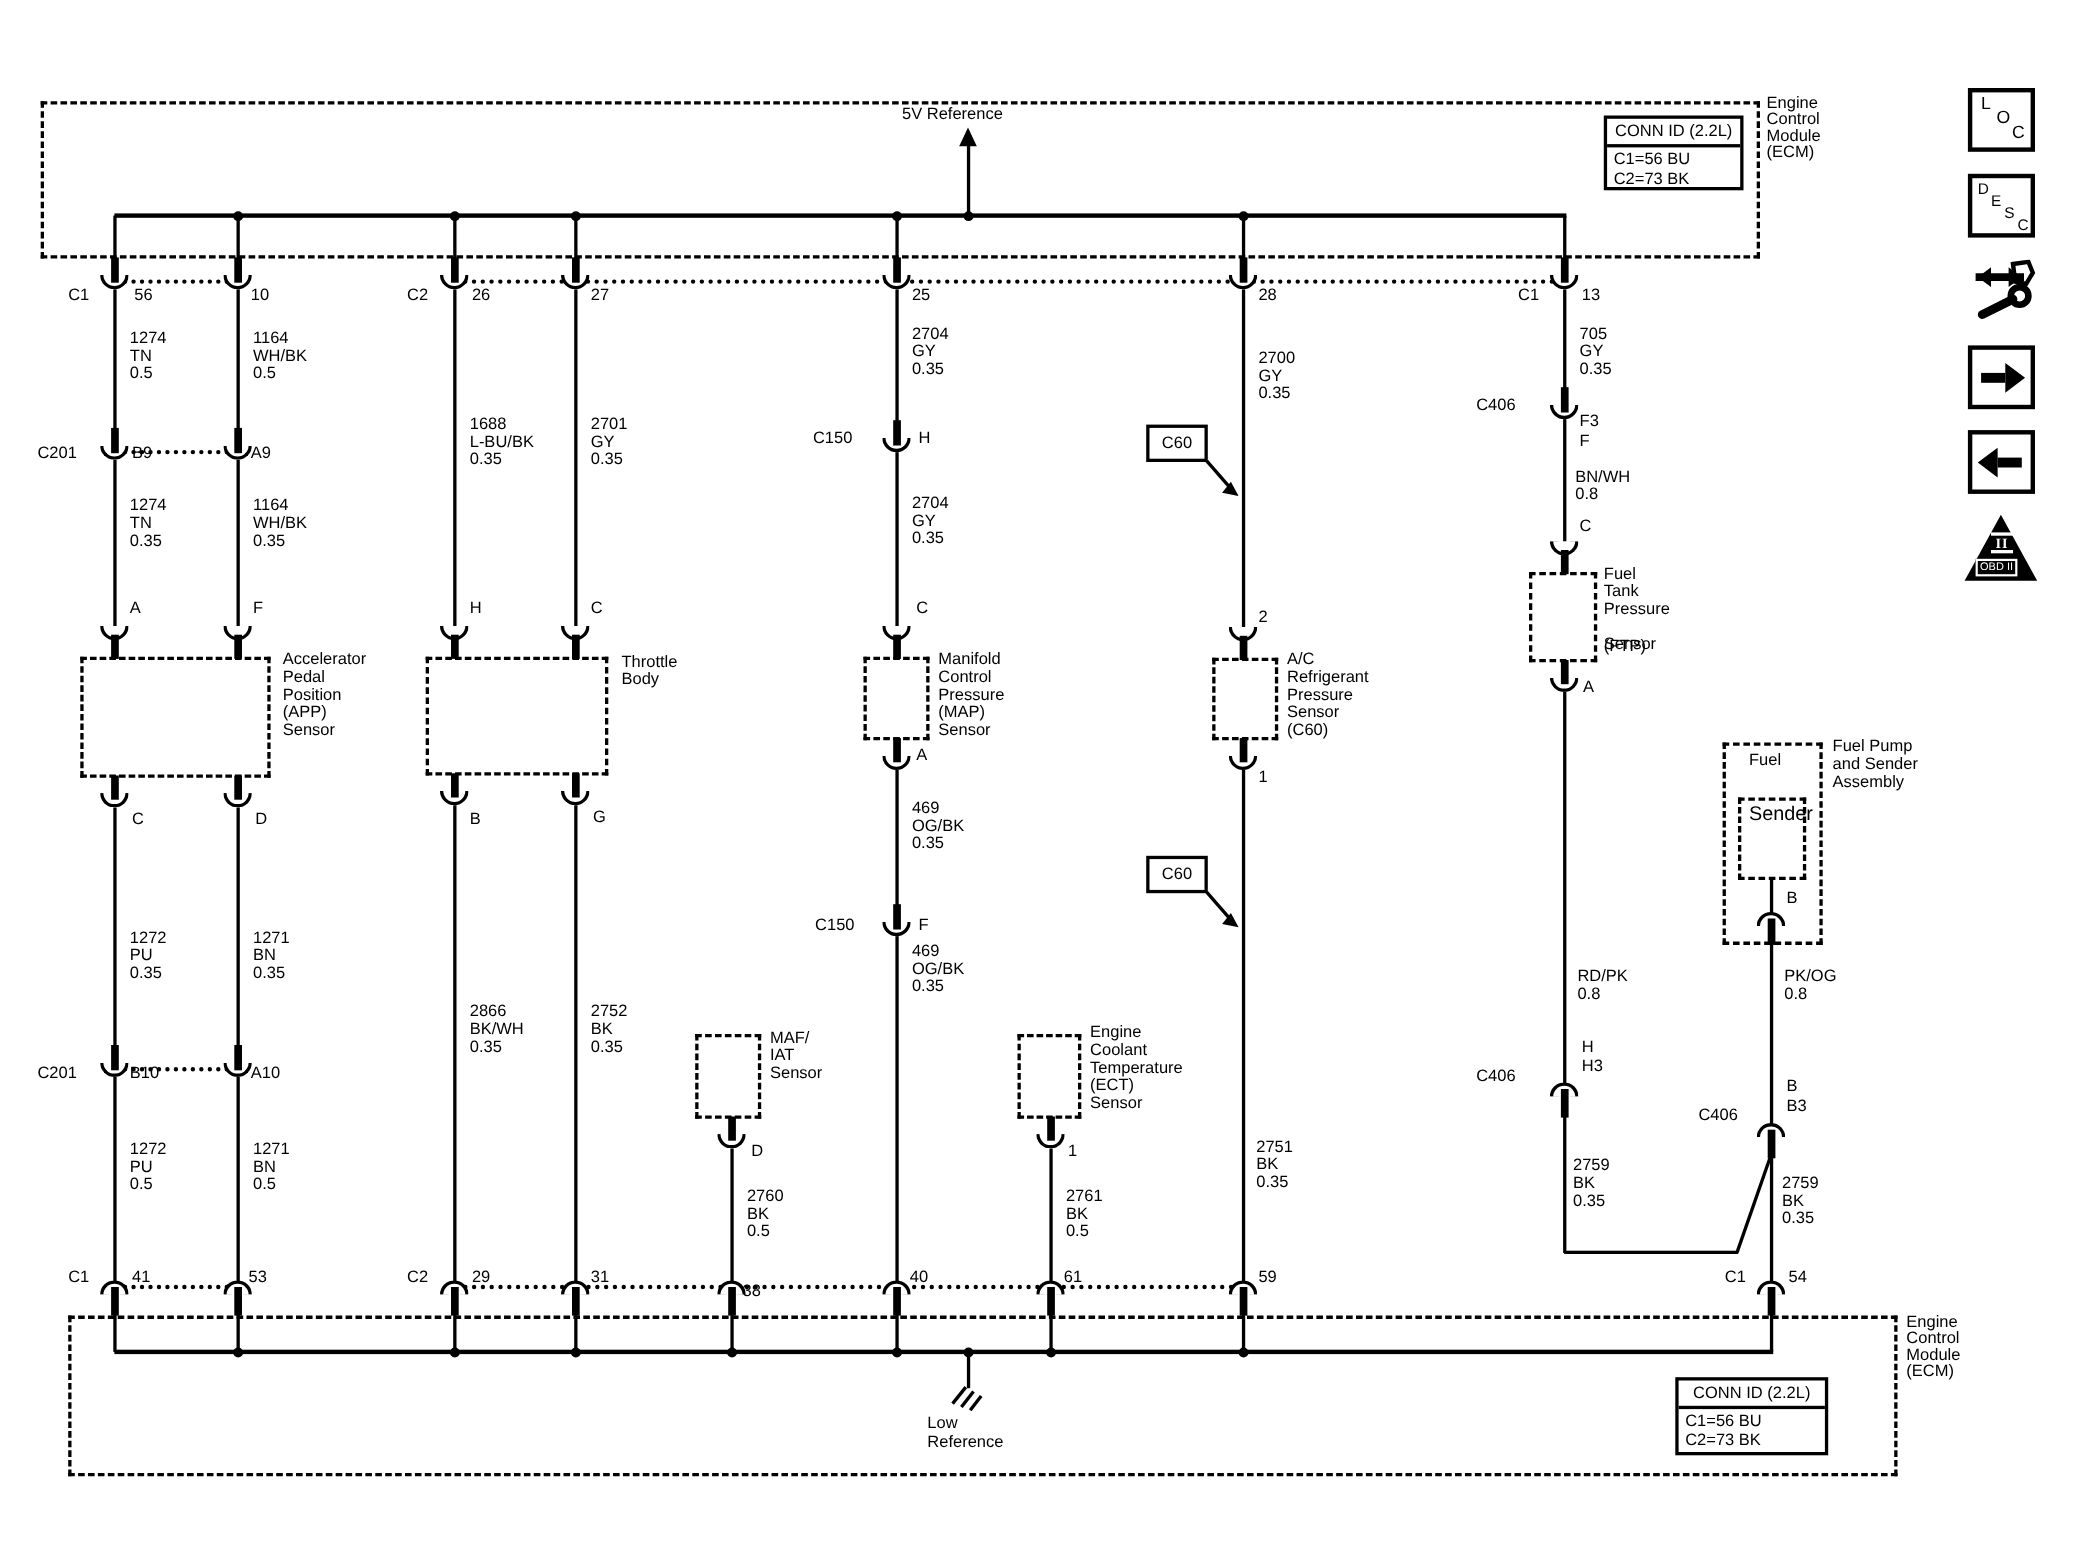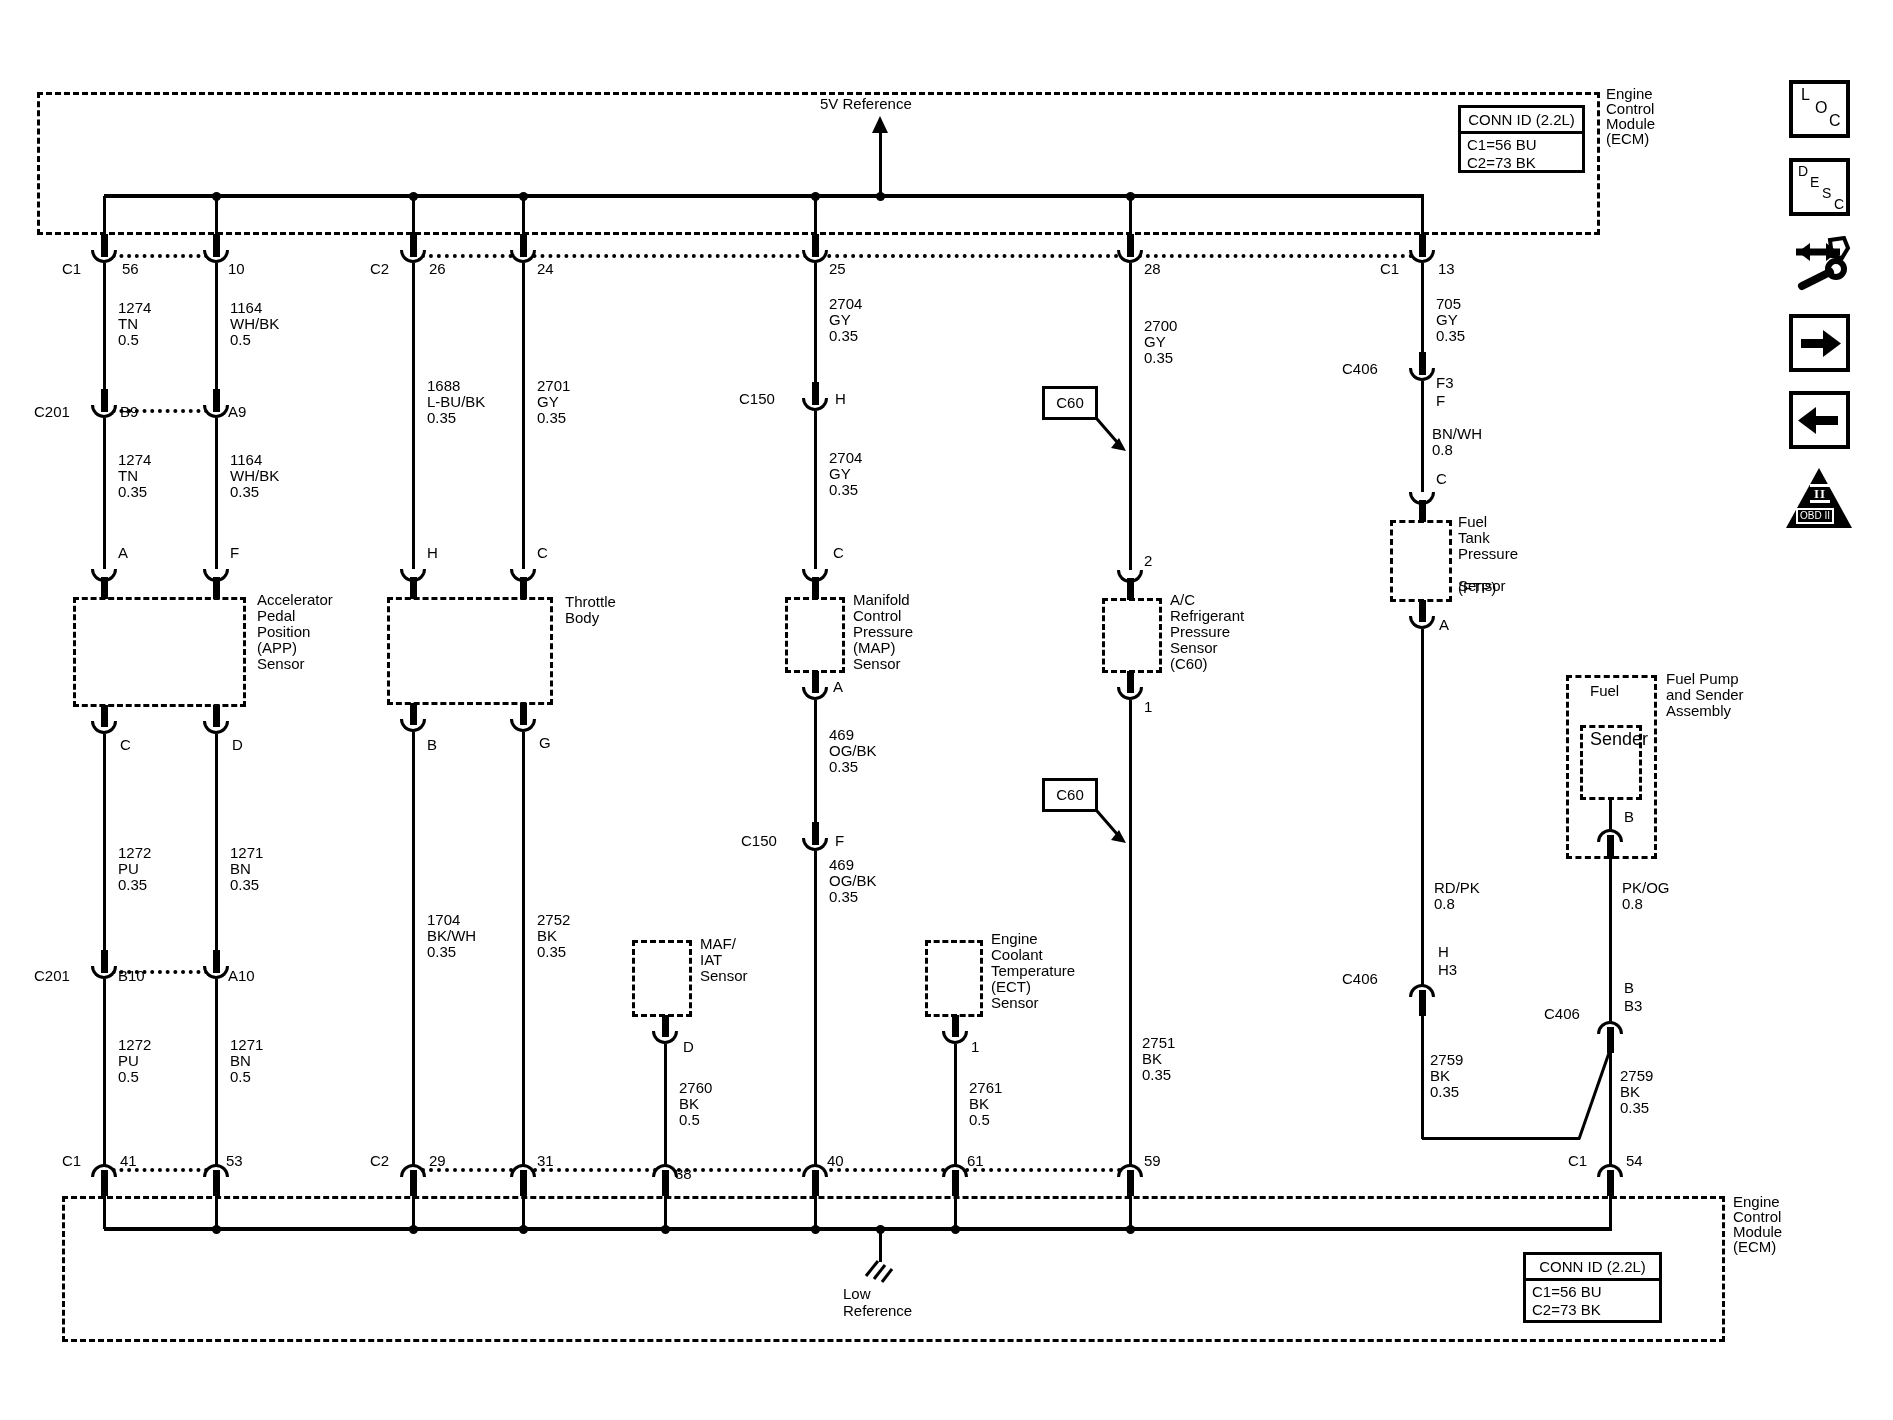--- a/index.html
+++ b/index.html
@@ -212,21 +212,21 @@
       <div class="lab" style="left: 1606px; top: 131px; font-size: 15px;">(ECM)</div>
       <div class="lab" style="left: 1733px; top: 1194px; font-size: 15px;">Engine</div>
       <div class="lab" style="left: 1733px; top: 1209px; font-size: 15px;">Control</div>
       <div class="lab" style="left: 1733px; top: 1224px; font-size: 15px;">Module</div>
       <div class="lab" style="left: 1733px; top: 1239px; font-size: 15px;">(ECM)</div>
       <div class="lab" style="left: 62px; top: 261px; font-size: 15px;">C1</div>
       <div class="lab" style="left: 122px; top: 261px; font-size: 15px;">56</div>
       <div class="lab" style="left: 228px; top: 261px; font-size: 15px;">10</div>
       <div class="lab" style="left: 370px; top: 261px; font-size: 15px;">C2</div>
       <div class="lab" style="left: 429px; top: 261px; font-size: 15px;">26</div>
-      <div class="lab" style="left: 537px; top: 261px; font-size: 15px;">24</div>
+      <div class="lab" style="left: 537px; top: 261px; font-size: 15px;">27</div>
       <div class="lab" style="left: 829px; top: 261px; font-size: 15px;">25</div>
       <div class="lab" style="left: 1144px; top: 261px; font-size: 15px;">28</div>
       <div class="lab" style="left: 1380px; top: 261px; font-size: 15px;">C1</div>
       <div class="lab" style="left: 1438px; top: 261px; font-size: 15px;">13</div>
       <div class="lab" style="left: 118px; top: 300px; font-size: 15px;">1274</div>
       <div class="lab" style="left: 118px; top: 316px; font-size: 15px;">TN</div>
       <div class="lab" style="left: 118px; top: 332px; font-size: 15px;">0.5</div>
       <div class="lab" style="left: 230px; top: 300px; font-size: 15px;">1164</div>
       <div class="lab" style="left: 230px; top: 316px; font-size: 15px;">WH/BK</div>
       <div class="lab" style="left: 230px; top: 332px; font-size: 15px;">0.5</div>
@@ -339,21 +339,21 @@
       <div class="lab" style="left: 1622px; top: 896px; font-size: 15px;">0.8</div>
       <div class="lab" style="left: 34px; top: 968px; font-size: 15px;">C201</div>
       <div class="lab" style="left: 118px; top: 968px; font-size: 15px;">B10</div>
       <div class="lab" style="left: 228px; top: 968px; font-size: 15px;">A10</div>
       <div class="lab" style="left: 118px; top: 1037px; font-size: 15px;">1272</div>
       <div class="lab" style="left: 118px; top: 1053px; font-size: 15px;">PU</div>
       <div class="lab" style="left: 118px; top: 1069px; font-size: 15px;">0.5</div>
       <div class="lab" style="left: 230px; top: 1037px; font-size: 15px;">1271</div>
       <div class="lab" style="left: 230px; top: 1053px; font-size: 15px;">BN</div>
       <div class="lab" style="left: 230px; top: 1069px; font-size: 15px;">0.5</div>
-      <div class="lab" style="left: 427px; top: 912px; font-size: 15px;">1704</div>
+      <div class="lab" style="left: 427px; top: 912px; font-size: 15px;">2866</div>
       <div class="lab" style="left: 427px; top: 928px; font-size: 15px;">BK/WH</div>
       <div class="lab" style="left: 427px; top: 944px; font-size: 15px;">0.35</div>
       <div class="lab" style="left: 537px; top: 912px; font-size: 15px;">2752</div>
       <div class="lab" style="left: 537px; top: 928px; font-size: 15px;">BK</div>
       <div class="lab" style="left: 537px; top: 944px; font-size: 15px;">0.35</div>
       <div class="lab" style="left: 829px; top: 857px; font-size: 15px;">469</div>
       <div class="lab" style="left: 829px; top: 873px; font-size: 15px;">OG/BK</div>
       <div class="lab" style="left: 829px; top: 889px; font-size: 15px;">0.35</div>
       <div class="lab" style="left: 679px; top: 1080px; font-size: 15px;">2760</div>
       <div class="lab" style="left: 679px; top: 1096px; font-size: 15px;">BK</div>

